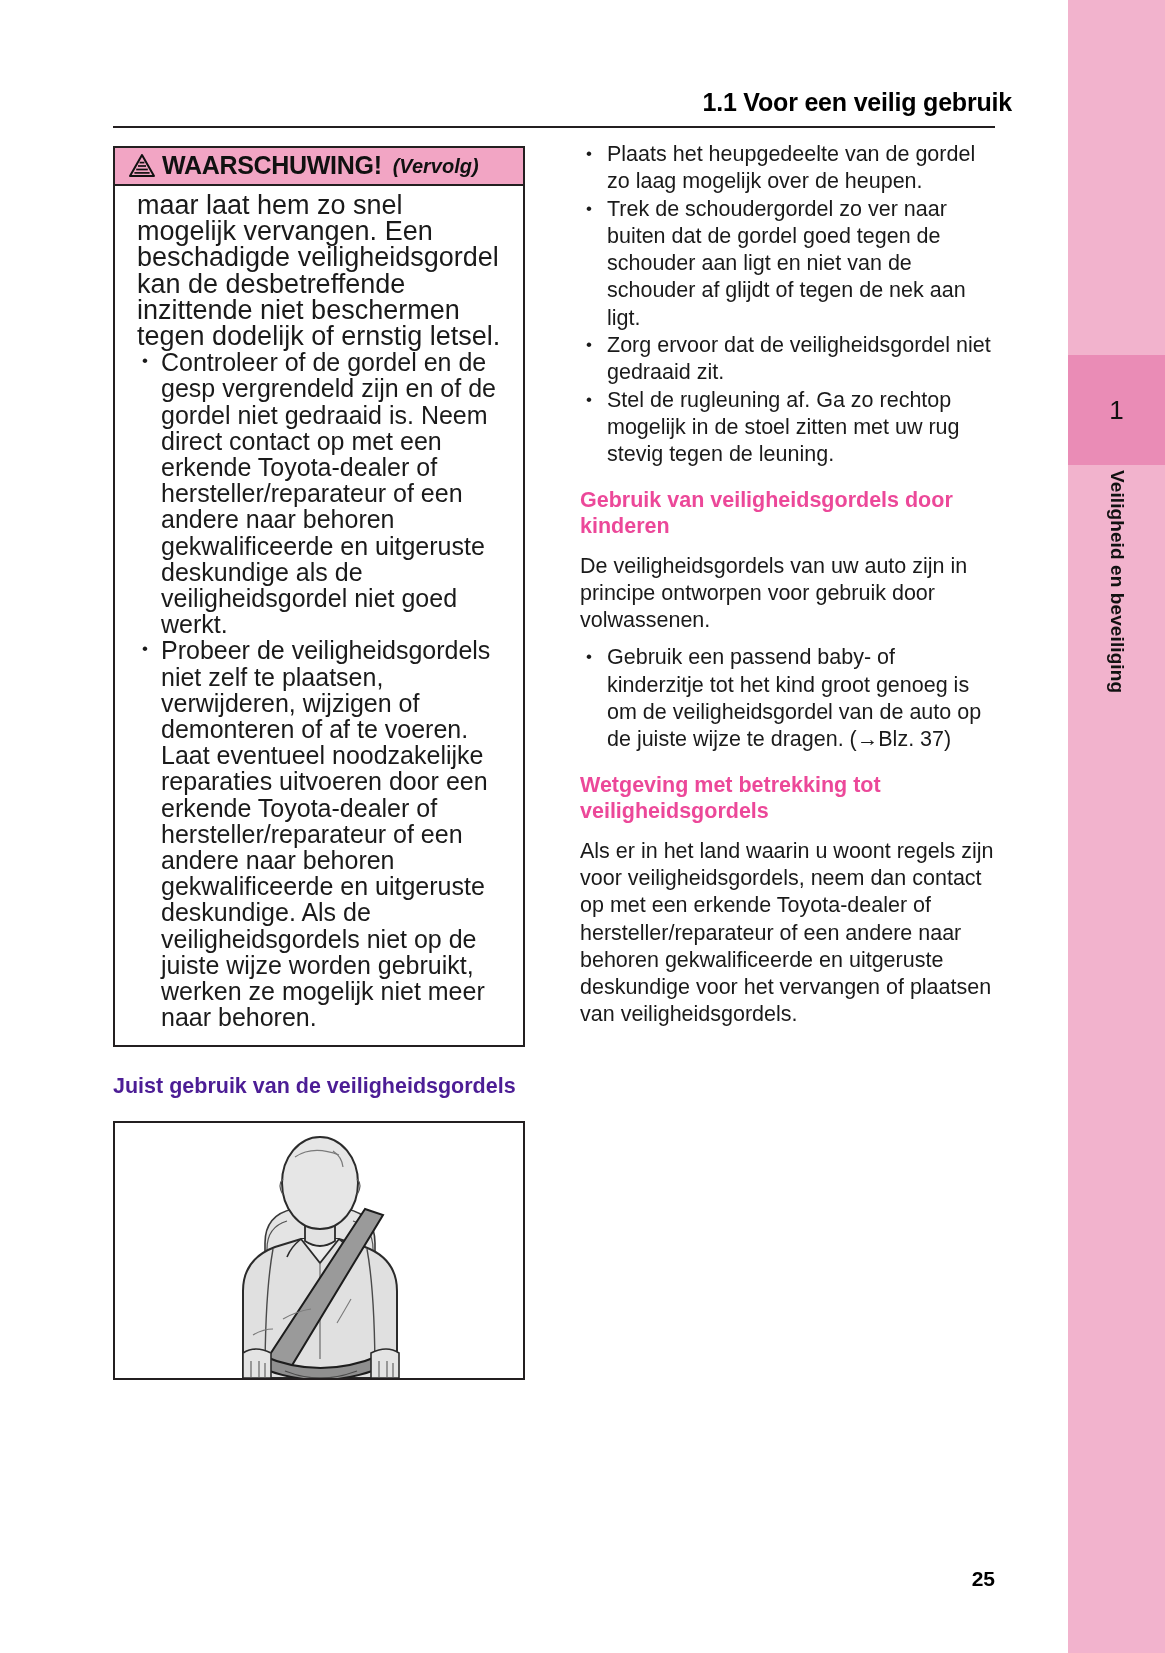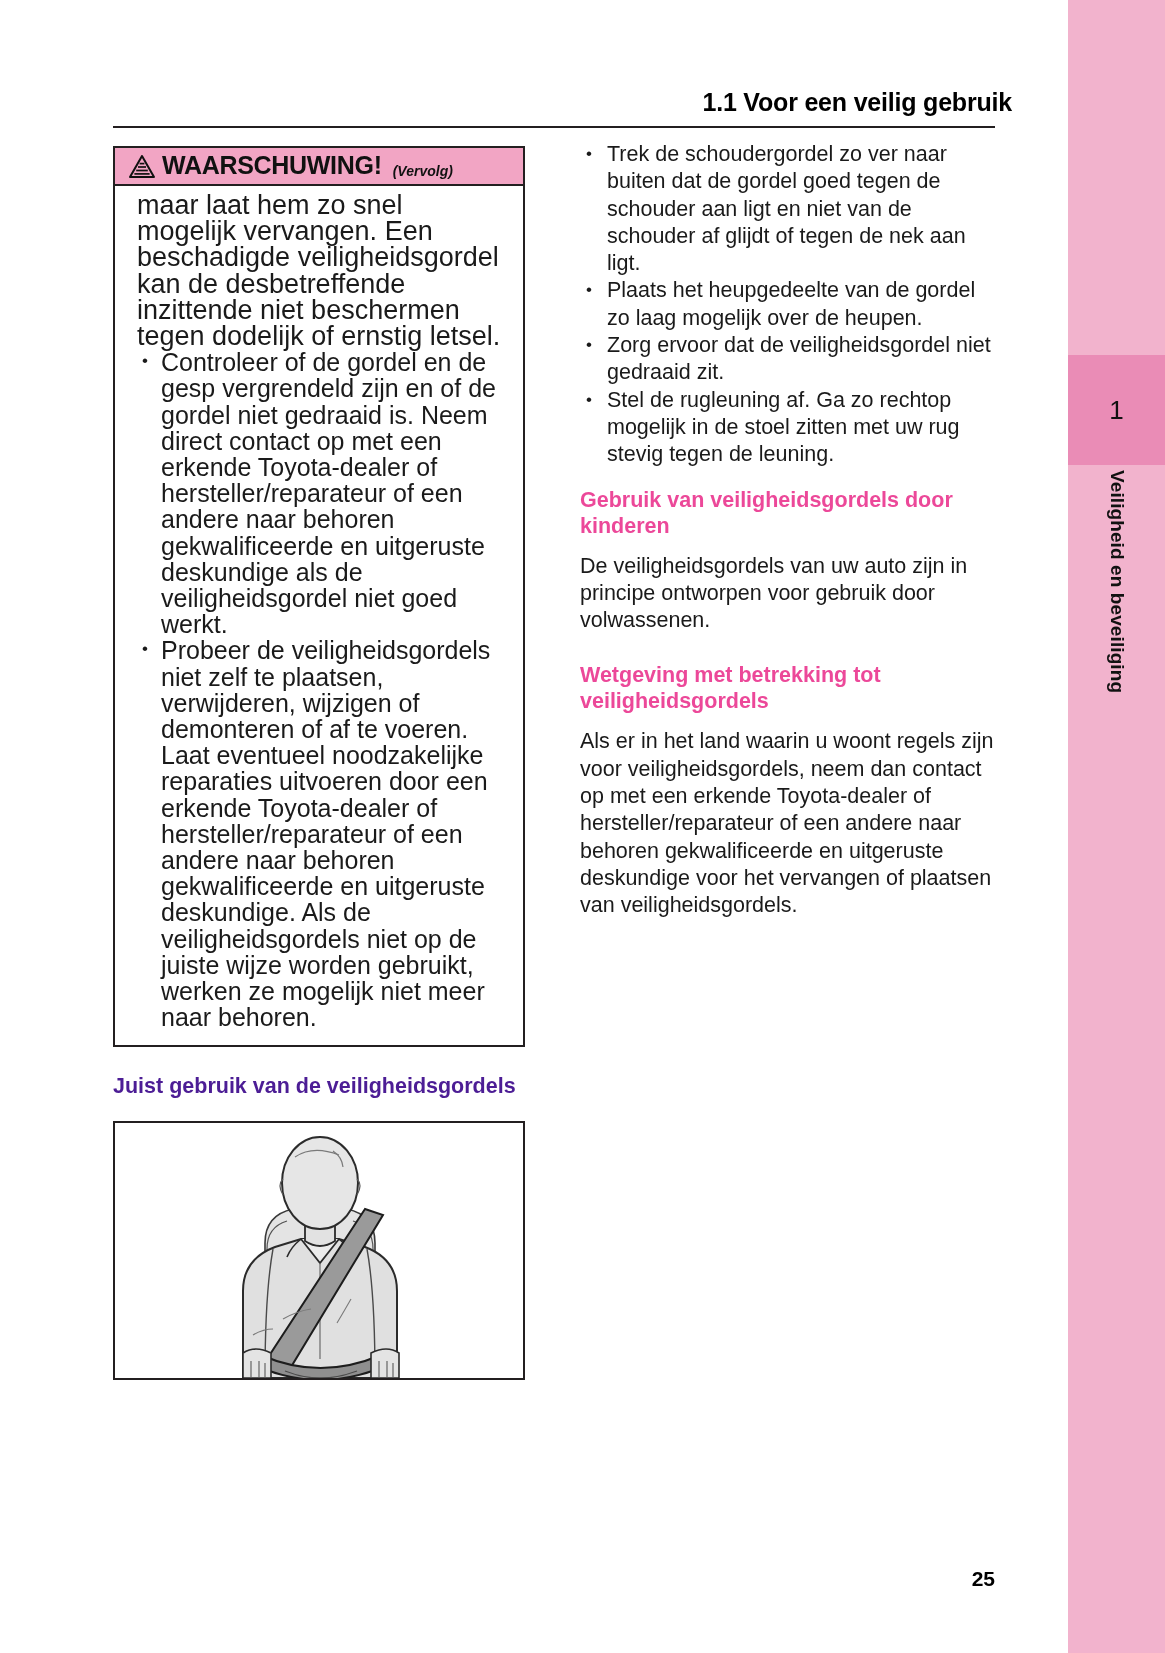--- a/index.html
+++ b/index.html
@@ -108,34 +108,34 @@
   
   .warn-box {
     border: 2px solid #231f20;
     background: #ffffff;
   }
   .warn-head {
     background: #f2a5c4;
     border-bottom: 2px solid #231f20;
     padding: 5px 10px 6px 14px;
     display: flex;
-    align-items: flex-end;
+    align-items: center;
     gap: 7px;
     white-space: nowrap;
   }
   .warn-tri { flex: 0 0 auto; display: block; }
   .warn-title {
     font-size: 25px;
     font-weight: bold;
     color: #111;
     letter-spacing: -0.3px;
     line-height: 1;
   }
   .warn-cont {
-    font-size: 14px;
+    font-size: 20px;
     font-weight: bold;
     font-style: italic;
     color: #111;
     line-height: 1;
     margin-left: 4px;
   }
   .warn-body {
     padding: 6px 16px 14px 22px;
   }
 
@@ -304,32 +304,33 @@
         <path d="M236 176 Q228 190 222 200" fill="none" stroke="#7a7a7a" stroke-width="1.1"></path>
         <path d="M138 212 Q148 206 158 206" fill="none" stroke="#7a7a7a" stroke-width="1.1"></path>
       </svg>
     </div>
 
   </div>
 
   <div class="col-right">
 
     <ul class="bullets">
+      <li>Plaats het heupgedeelte van de gordel zo laag mogelijk over de heupen.</li>
       <li>Trek de schoudergordel zo ver naar buiten dat de gordel goed tegen de schouder aan ligt en niet van de schouder af glijdt of tegen de nek aan ligt.</li>
-      <li>Plaats het heupgedeelte van de gordel zo laag mogelijk over de heupen.</li>
       <li>Zorg ervoor dat de veiligheidsgordel niet gedraaid zit.</li>
       <li>Stel de rugleuning af. Ga zo rechtop mogelijk in de stoel zitten met uw rug stevig tegen de leuning.</li>
     </ul>
 
     <div class="sp-18"></div>
     <div class="h-sub">Gebruik van veiligheidsgordels door kinderen</div>
     <div class="sp-14"></div>
     <p class="p">De veiligheidsgordels van uw auto zijn in principe ontworpen voor gebruik door volwassenen.</p>
     <div class="sp-10"></div>
     <ul class="bullets">
+      <li>Gebruik een passend baby- of kinderzitje tot het kind groot genoeg is om de veiligheidsgordel van de auto op de juiste wijze te dragen. (→Blz. 37)</li>
     </ul>
 
     <div class="sp-18"></div>
     <div class="h-sub">Wetgeving met betrekking tot veiligheidsgordels</div>
     <div class="sp-14"></div>
     <p class="p">Als er in het land waarin u woont regels zijn voor veiligheidsgordels, neem dan contact op met een erkende Toyota-dealer of hersteller/reparateur of een andere naar behoren gekwalificeerde en uitgeruste deskundige voor het vervangen of plaatsen van veiligheidsgordels.</p>
 
   </div>
 
   <div class="page-number">25</div>

